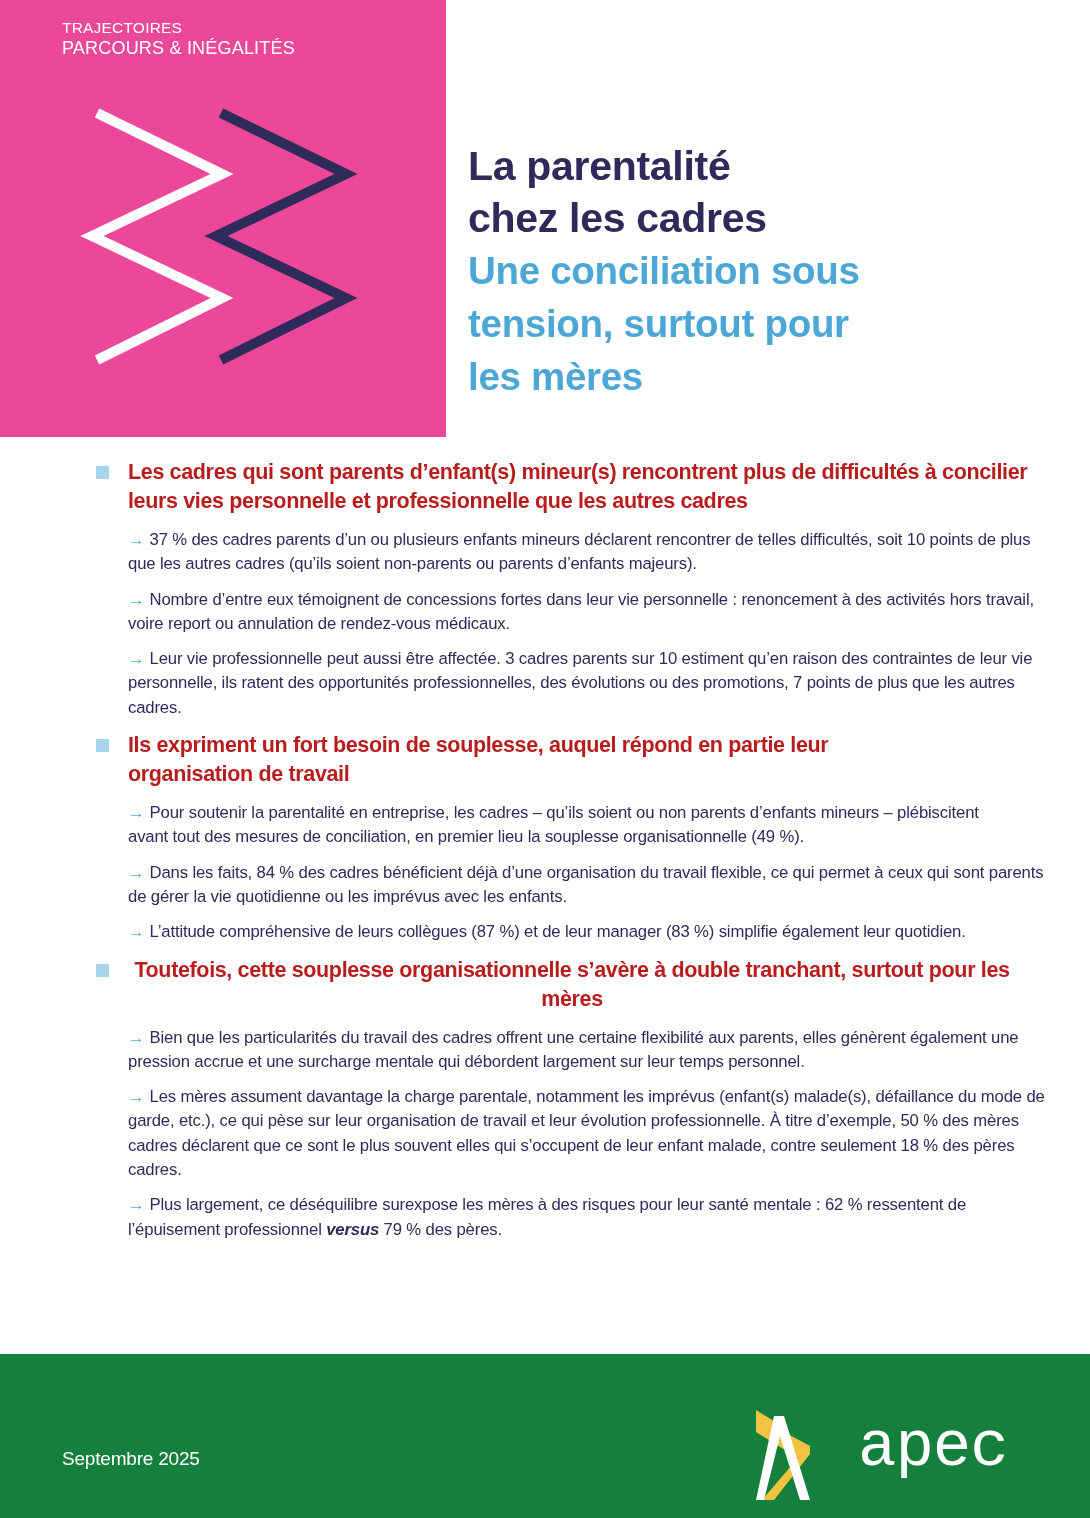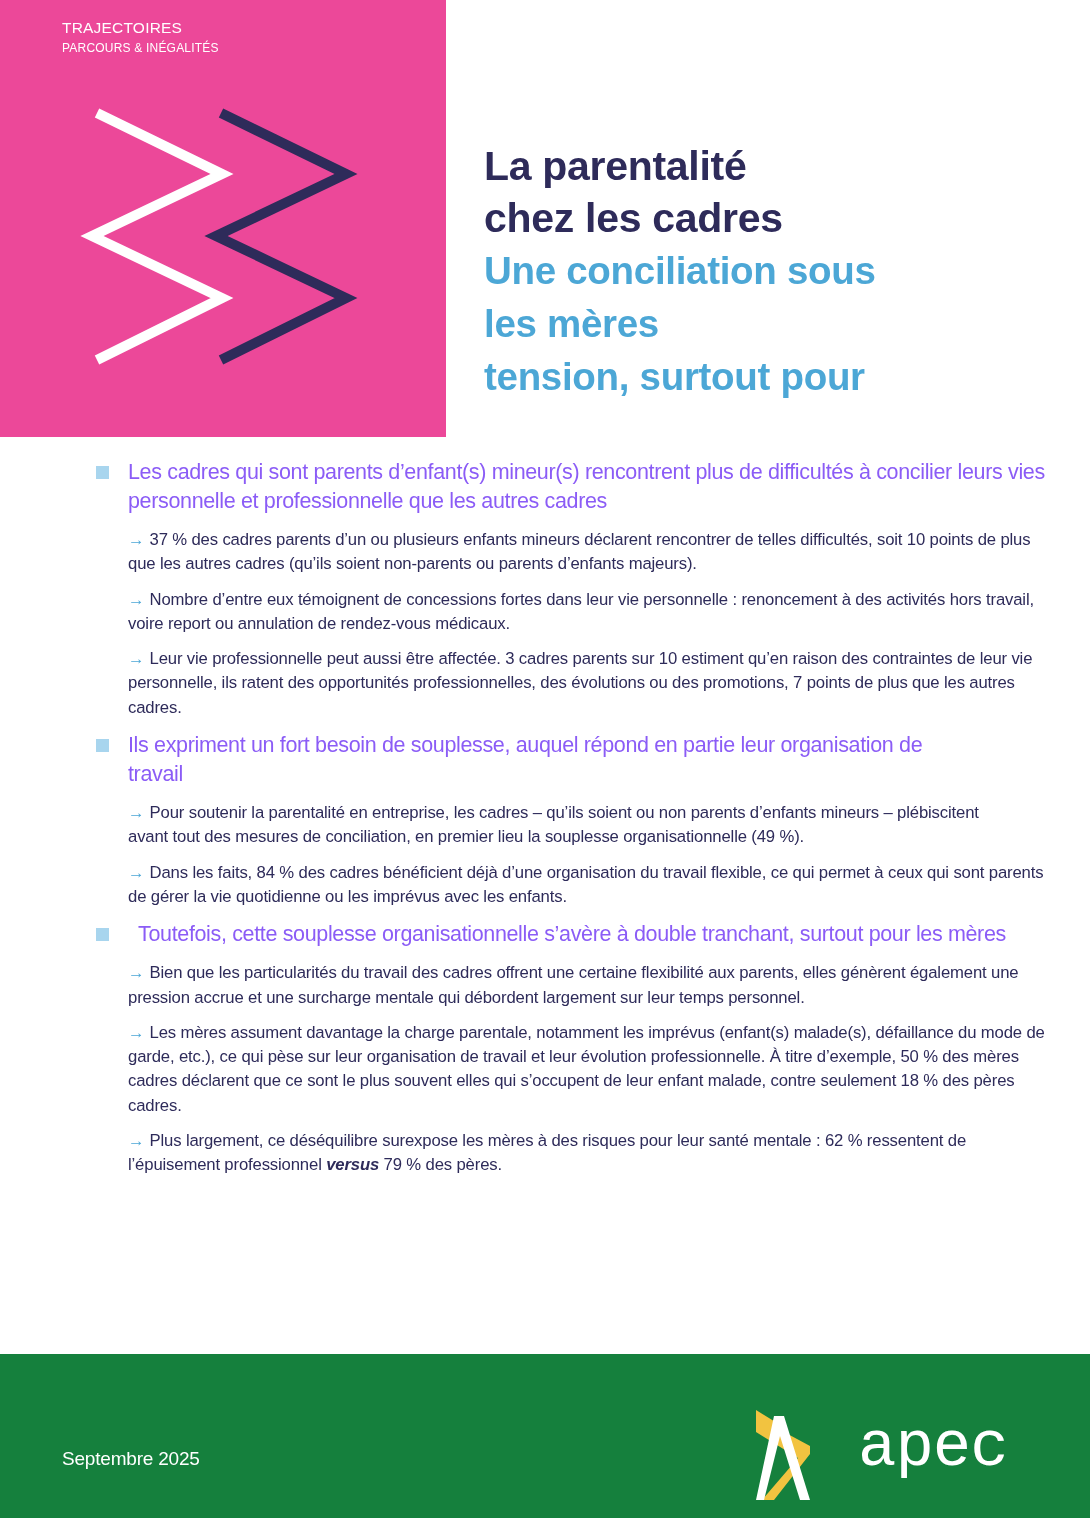--- a/index.html
+++ b/index.html
@@ -7,36 +7,36 @@
     body { position: relative; font-family: "Liberation Sans", "DejaVu Sans", sans-serif; color: #2e2b5a; }
 
     .hero-panel {
       position: absolute; left: 0; top: 0; width: 446px; height: 437px;
       background: #ec4899;
     }
     .series-label {
       position: absolute; left: 62px; top: 18px; color: #ffffff;
       font-size: 15.5px; line-height: 20px; letter-spacing: 0.2px;
     }
-    .series-label .line2 { font-size: 12px; text-align: center; }
+    .series-label .line2 { font-size: 18px; text-align: center; }
     .zigzag { position: absolute; left: 0; top: 0; width: 446px; height: 437px; }
 
-    .title-block { position: absolute; left: 484px; top: 140px; width: 600px; }
+    .title-block { position: absolute; left: 468px; top: 140px; width: 600px; }
     .title-main {
       color: #2e2b5a; font-weight: bold; font-size: 41px; line-height: 52px; letter-spacing: -0.3px;
     }
     .title-sub {
       color: #4ca7d6; font-weight: bold; font-size: 38.5px; line-height: 53px; letter-spacing: -0.3px; margin-top: 0px;
     }
 
     .content { position: absolute; left: 96px; top: 458px; width: 960px; }
     .section { margin-bottom: 4px; }
     .section-heading {
       position: relative; padding-left: 32px;
-      font-weight: normal; font-size: 21.5px; line-height: 29px; color: #8b5cf6; letter-spacing: -0.35px;
+      font-weight: bold; font-size: 21.5px; line-height: 29px; color: #b91c1c; letter-spacing: -0.35px;
       margin-bottom: 12px;
     }
     .bullet-square {
       position: absolute; left: 0; top: 8px; width: 13px; height: 13px; background: #a8d5ee;
     }
     .point {
       position: relative; padding-left: 32px; font-size: 16.7px; line-height: 24.3px; color: #2e2b5a;
       margin-bottom: 11px; letter-spacing: -0.15px;
     }
     .arrow { color: #4ca7d6; margin-right: 5px; }
@@ -68,22 +68,22 @@
   </svg>
 </div>
 
 <div class="title-block">
   <div class="title-main">
     <div>La parentalité</div>
     <div>chez les cadres</div>
   </div>
   <div class="title-sub">
     <div>Une conciliation sous</div>
+    <div>tension, surtout pour</div>
     <div>les mères</div>
-    <div>tension, surtout pour</div>
   </div>
 </div>
 
 <div class="content">
 
   <div class="section">
     <div class="section-heading">
       <span class="bullet-square"></span>
       <span>Les cadres qui sont parents d’enfant(s) mineur(s) rencontrent plus de difficultés à concilier leurs vies personnelle et professionnelle que les autres cadres</span>
     </div>
@@ -92,20 +92,21 @@
     <div class="point"><span class="arrow">→</span><span>Leur vie professionnelle peut aussi être affectée. 3 cadres parents sur 10 estiment qu’en raison des contraintes de leur vie personnelle, ils ratent des opportunités professionnelles, des évolutions ou des promotions, 7 points de plus que les autres cadres.</span></div>
   </div>
 
   <div class="section">
     <div class="section-heading" style="padding-right:130px;">
       <span class="bullet-square"></span>
       <span>Ils expriment un fort besoin de souplesse, auquel répond en partie leur organisation de travail</span>
     </div>
     <div class="point" style="padding-right:60px;"><span class="arrow">→</span><span>Pour soutenir la parentalité en entreprise, les cadres – qu’ils soient ou non parents d’enfants mineurs – plébiscitent avant tout des mesures de conciliation, en premier lieu la souplesse organisationnelle (49 %).</span></div>
     <div class="point"><span class="arrow">→</span><span>Dans les faits, 84 % des cadres bénéficient déjà d’une organisation du travail flexible, ce qui permet à ceux qui sont parents de gérer la vie quotidienne ou les imprévus avec les enfants.</span></div>
+    <div class="point" style="padding-right:60px;"><span class="arrow">→</span><span>L’attitude compréhensive de leurs collègues (87 %) et de leur manager (83 %) simplifie également leur quotidien.</span></div>
   </div>
 
   <div class="section">
     <div class="section-heading" style="padding-right:40px;text-align:center;">
       <span class="bullet-square"></span>
       <span>Toutefois, cette souplesse organisationnelle s’avère à double tranchant, surtout pour les mères</span>
     </div>
     <div class="point"><span class="arrow">→</span><span>Bien que les particularités du travail des cadres offrent une certaine flexibilité aux parents, elles génèrent également une pression accrue et une surcharge mentale qui débordent largement sur leur temps personnel.</span></div>
     <div class="point"><span class="arrow">→</span><span>Les mères assument davantage la charge parentale, notamment les imprévus (enfant(s) malade(s), défaillance du mode de garde, etc.), ce qui pèse sur leur organisation de travail et leur évolution professionnelle. À titre d’exemple, 50 % des mères cadres déclarent que ce sont le plus souvent elles qui s’occupent de leur enfant malade, contre seulement 18 % des pères cadres.</span></div>
     <div class="point"><span class="arrow">→</span><span>Plus largement, ce déséquilibre surexpose les mères à des risques pour leur santé mentale : 62 % ressentent de l’épuisement professionnel </span><em>versus</em><span> 79 % des pères.</span></div>

